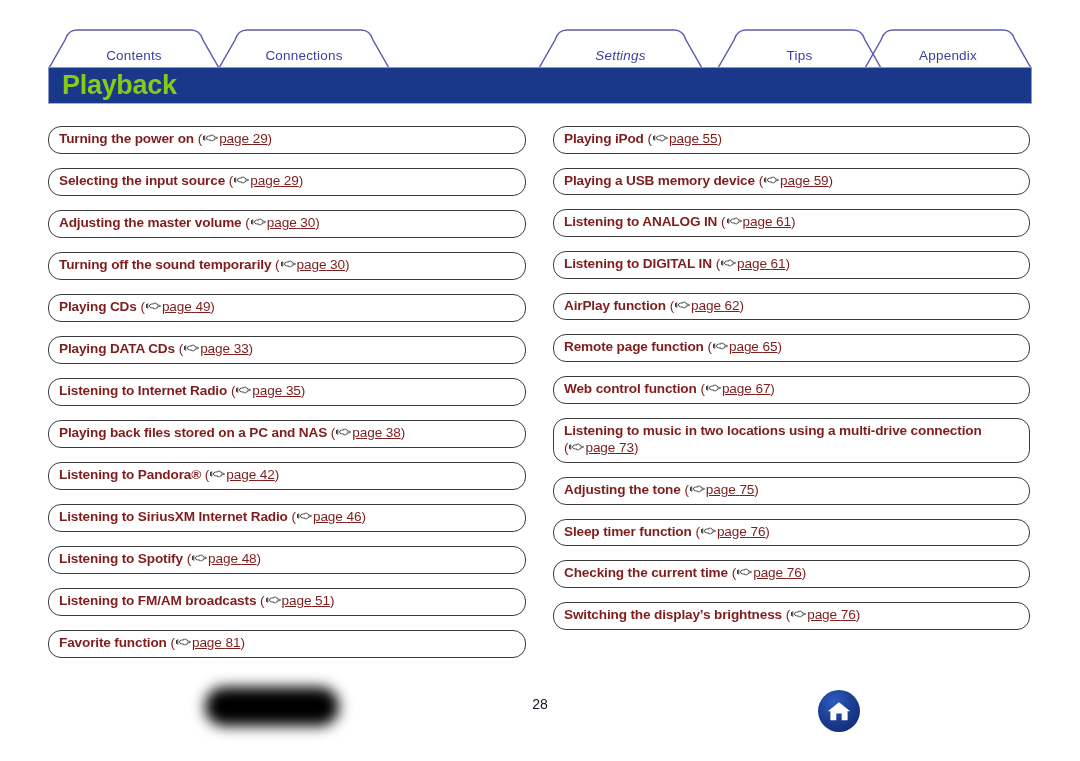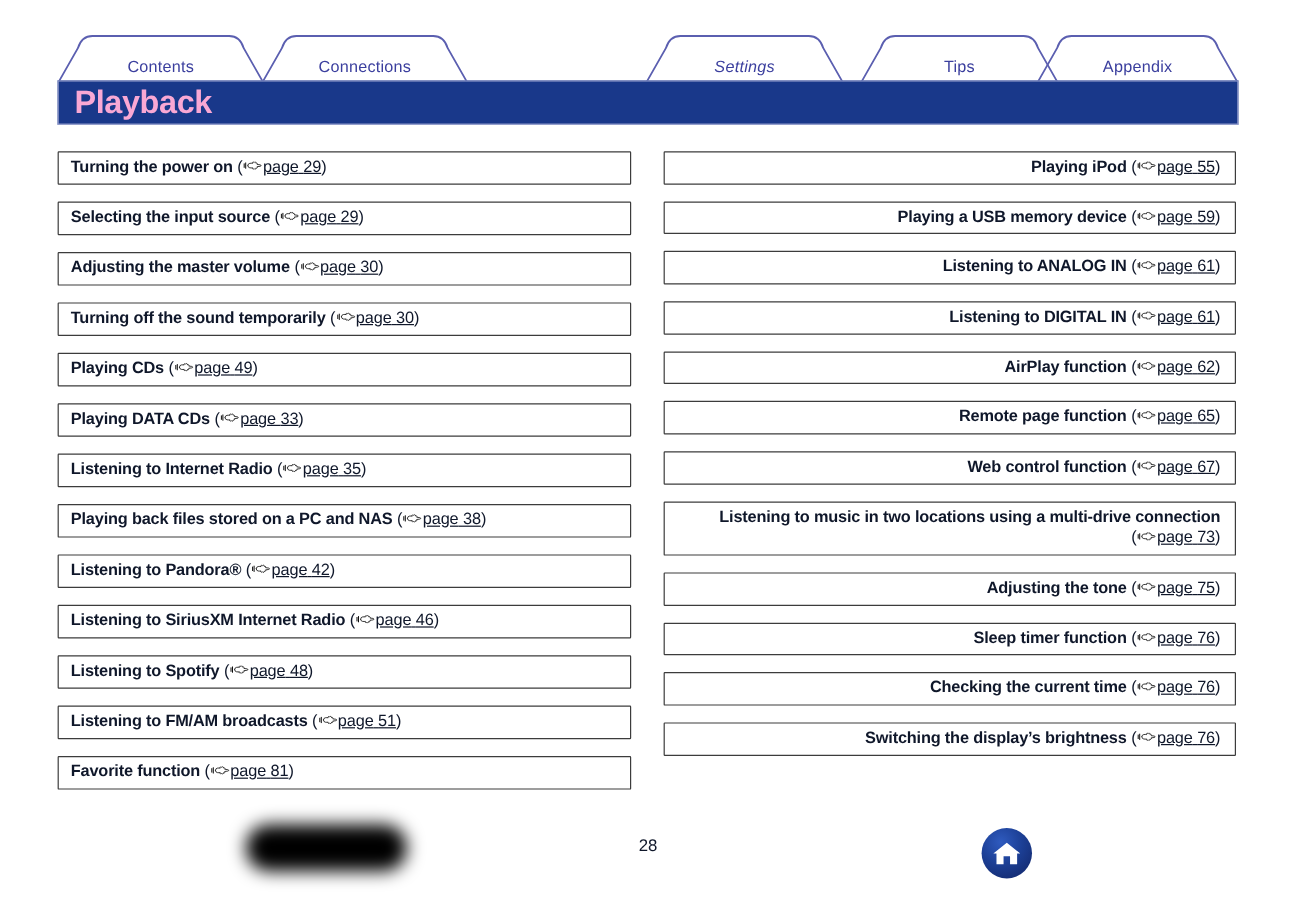--- a/index.html
+++ b/index.html
@@ -50,50 +50,50 @@
   
   #titlebar {
     position: absolute;
     left: 48px; top: 67px;
     width: 984px; height: 37px;
     background: #19388a;
     border: 1px solid #8c96c8;
     border-bottom-color: #a8b0d8;
   }
   #titlebar .title-text {
-    color: #f9a8d4;
+    color: #84cc16;
     font-size: 27px;
     font-weight: bold;
     line-height: 35px;
     padding-left: 13px;
     letter-spacing: -0.3px;
     display: block;
   }
 
   
   .column {
     position: absolute;
     top: 126px;
   }
   #col-left  { left: 48px;  width: 478px; }
   #col-right { left: 553px; width: 477px; }
 
   .link-box {
     position: relative;
     border: 1.4px solid #3c3c3c;
-    border-radius: 1px;
+    border-radius: 13px;
     background: #ffffff;
     min-height: 25px;
     padding: 3px 12px 4px 10px;
     margin-bottom: 14.5px;
     font-size: 13.6px;
-    color: #0f172a;
+    color: #7f1d1d;
     line-height: 17.5px;
   }
-  #col-right .link-box { margin-bottom: 14.2px; text-align: right; }
+  #col-right .link-box { margin-bottom: 14.2px; }
 
   .link-title {
     font-weight: bold;
     letter-spacing: -0.15px;
   }
   .ref {
     font-weight: normal;
     white-space: nowrap;
     letter-spacing: -0.1px;
   }

